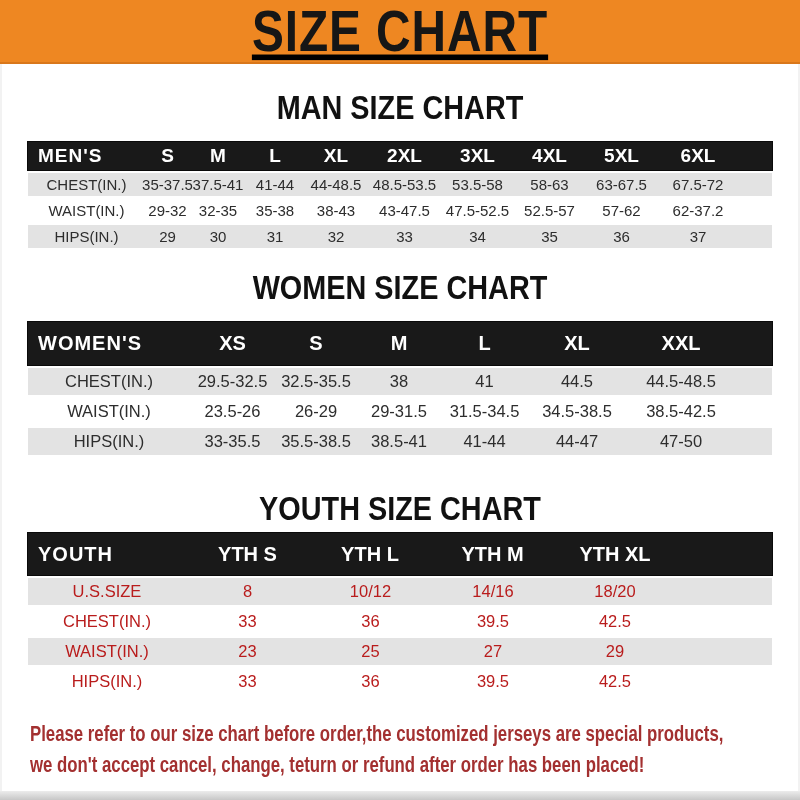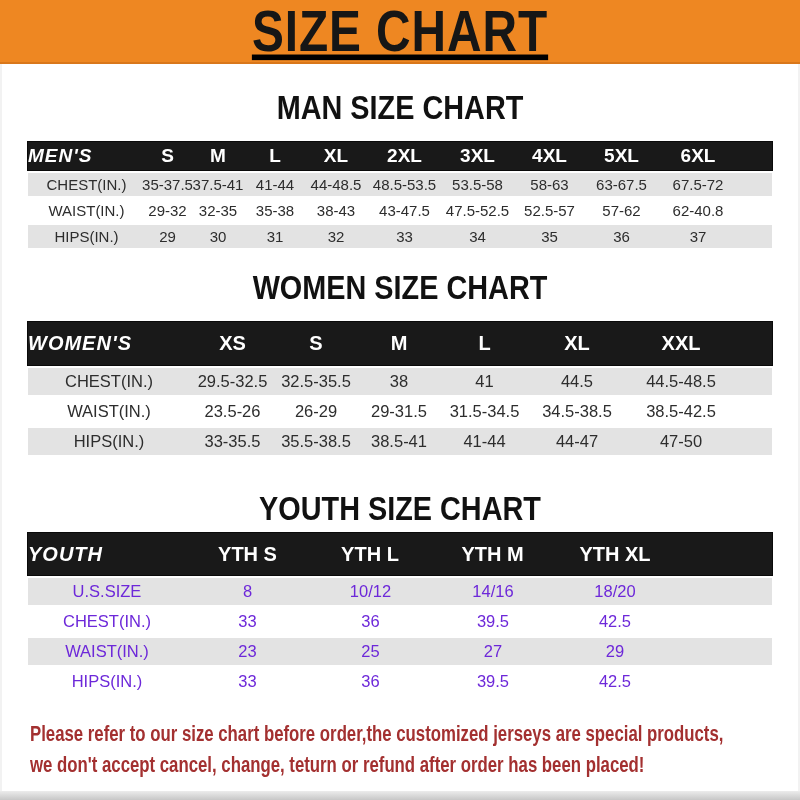--- a/index.html
+++ b/index.html
@@ -66,41 +66,41 @@
     align-items: center;
     justify-content: center;
     white-space: nowrap;
     overflow: visible;
   }
 
   .bar { background: #191919; box-shadow: 0 0 0 1px #0a0a0a; }
   .bar .c { color: #ffffff; font-weight: 700; }
   .bar .bar-label {
     justify-content: flex-start;
+    padding-left: 10px;
     letter-spacing: 1px;
-    font-style: italic;
   }
   .bar-man   { height: 28px; }
   .bar-man .bar-label { font-size: 26px; }
   .bar-man .c { font-size: 19px; }
   .bar-women { height: 43px; }
   .bar-women .bar-label { font-size: 27px; }
   .bar-women .c { font-size: 20px; text-align: right; }
   .bar-youth { height: 42px; }
   .bar-youth .bar-label { font-size: 27px; }
   .bar-youth .c { font-size: 20px; }
 
   .r-gray  { background: #e3e3e3; }
   .r-white { background: #ffffff; }
   .tbl-man   .brow { height: 23px; }
   .tbl-man   .brow .c { font-size: 15px; color: #2d2d2d; }
   .tbl-women .brow { height: 27px; }
   .tbl-women .brow .c { font-size: 16.5px; color: #2d2d2d; }
   .tbl-youth .brow { height: 27px; }
-  .tbl-youth .brow .c { font-size: 16.5px; color: #6d28d9; }
+  .tbl-youth .brow .c { font-size: 16.5px; color: #b91c1c; }
   .brow .row-label { font-size: 15px; }
 
   
   .mc0{width:117px}.mc1{width:45px}.mc2{width:56px}.mc3{width:58px}.mc4{width:64px}
   .mc5{width:73px}.mc6{width:73px}.mc7{width:71px}.mc8{width:73px}.mc9{width:80px}.mcf{width:34px}
   
   .wc0{width:162px}.wc1{width:85px}.wc2{width:82px}.wc3{width:84px}.wc4{width:87px}
   .wc5{width:98px}.wc6{width:110px}.wcf{width:36px}
   
   .yc0{width:158px}.yc1{width:123px}.yc2{width:123px}.yc3{width:122px}.yc4{width:122px}.ycf{width:96px}
@@ -165,21 +165,21 @@
     <div class="row brow r-white">
       <div class="c row-label mc0">WAIST(IN.)</div>
       <div class="c mc1">29-32</div>
       <div class="c mc2">32-35</div>
       <div class="c mc3">35-38</div>
       <div class="c mc4">38-43</div>
       <div class="c mc5">43-47.5</div>
       <div class="c mc6">47.5-52.5</div>
       <div class="c mc7">52.5-57</div>
       <div class="c mc8">57-62</div>
-      <div class="c mc9">62-40.8</div>
+      <div class="c mc9">62-37.2</div>
       <div class="c mcf"></div>
     </div>
     <div class="row brow r-gray">
       <div class="c row-label mc0">HIPS(IN.)</div>
       <div class="c mc1">29</div>
       <div class="c mc2">30</div>
       <div class="c mc3">31</div>
       <div class="c mc4">32</div>
       <div class="c mc5">33</div>
       <div class="c mc6">34</div>

